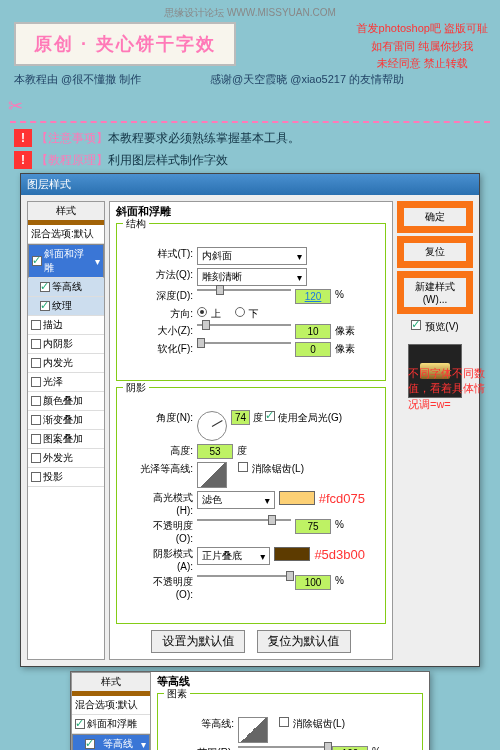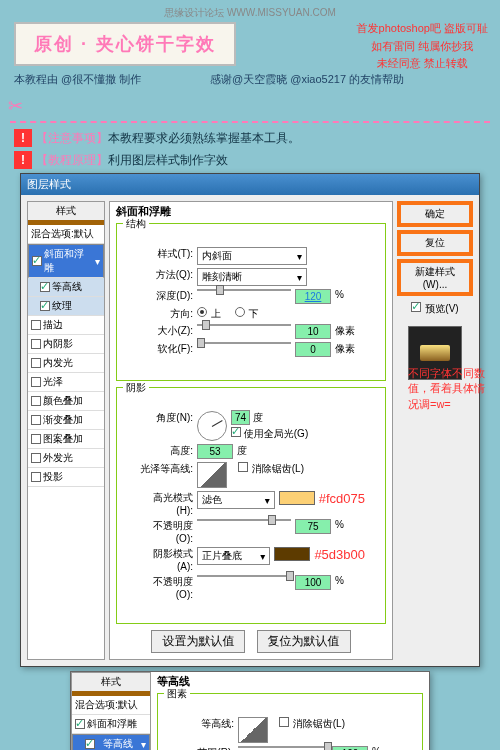--- a/index.html
+++ b/index.html
@@ -25,34 +25,34 @@
 .styles .itm.sub{padding-left:12px}
 .cb{width:10px;height:10px;border:1px solid #666;background:#fff;display:inline-block;flex-shrink:0;position:relative}
 .cb.on::after{content:"✓";position:absolute;top:-3px;left:-1px;font-size:11px;color:#2a7}
 .mid{flex:1;border:1px solid #999;background:#fff;padding:6px}
 .grp{border:1px solid #84cc16;padding:20px;margin-bottom:6px;position:relative}
 .grp-t{position:absolute;top:-7px;left:6px;background:#fff;padding:0 3px;font-size:10px}
 .row{display:flex;align-items:flex-start;margin:3px 0;font-size:10px;gap:4px}
 .row .lbl{width:56px;text-align:right}
 .sel{border:1px solid #888;background:#fff;padding:1px 4px;flex:1;max-width:110px;display:flex;justify-content:space-between;align-items:center}
 .sel::after{content:"▾"}
-.num{border:1px solid #888;background:#86efac;padding:1px 3px;width:36px;text-align:center}
+.num{border:1px solid #888;background:#bef264;padding:1px 3px;width:36px;text-align:center}
 .num.hl{color:#1a7be0;text-decoration:underline}
 .unit{width:30px}
 .slider{height:2px;background:#999;flex:1;max-width:110px;position:relative}
 .slider .th{position:absolute;top:-4px;width:8px;height:10px;background:#ccc;border:1px solid #666}
 .radio{width:10px;height:10px;border:1px solid #666;border-radius:50%;display:inline-block;position:relative}
 .radio.on::after{content:"";position:absolute;top:2px;left:2px;width:4px;height:4px;background:#333;border-radius:50%}
 .angle{width:30px;height:30px;border:1px solid #888;border-radius:50%;position:relative}
 .angle::after{content:"";position:absolute;top:50%;left:50%;width:12px;height:1px;background:#333;transform-origin:left;transform:rotate(-30deg)}
 .swatch{width:36px;height:14px;border:1px solid #666}
 .curve{width:30px;height:26px;border:1px solid #888;background:linear-gradient(135deg,#fff 50%,#666 50%)}
 .hex{color:#f33;font-size:13px}
 .btns{width:76px;display:flex;flex-direction:column;gap:3px}
-.btn{border:4px solid #f97316;background:#eee;padding:2px;text-align:center;font-size:10px}
+.btn{border:7px solid #f97316;background:#eee;padding:2px;text-align:center;font-size:10px}
 .preview{width:54px;height:54px;background:#222;margin:4px auto;border:1px solid #666;display:flex;align-items:center;justify-content:center}
 .preview-inner{width:30px;height:16px;background:linear-gradient(#f8e080,#8a6020);border-radius:2px}
 .side-note{position:absolute;right:12px;top:366px;color:#f33;font-size:11px;width:80px;line-height:1.4}
 .sec-t{font-size:11px;margin:-4px 0 4px;font-weight:bold}
 .botbtn{display:inline-block;border:1px solid #888;background:#eee;padding:2px 10px;font-size:12px;margin:0 4px}
 .dialog2{background:#fff;border:1px solid #666;margin:4px 70px 0;display:flex;font-size:10px;box-shadow:2px 2px 6px rgba(0,0,0,.3)}
 .dialog2 .styles{width:80px}
 .dialog2 .rt{flex:1;padding:6px}
 </style>
 </head>
@@ -167,21 +167,21 @@
             </span>
             <span class="num">0</span>
             <span class="unit">像素</span>
           </div>
       </div>
       <div class="grp">
         <div class="grp-t">阴影</div>
         <div class="row">
             <span class="lbl">角度(N):</span>
             <span class="angle"></span>
-            <span style="display:flex;flex-direction:column;gap:2px">
+            <span style="display:flex;flex-direction:row;gap:2px">
               <span><span class="num">74</span> <span>度</span></span>
               <span><span class="cb on"></span> <span>使用全局光(G)</span></span>
             </span>
           </div>
         <div class="row">
             <span class="lbl">高度:</span>
             <span class="num">53</span>
             <span>度</span>
           </div>
         <div class="row"><span class="lbl">光泽等高线:</span><span class="curve"></span>&nbsp;<span class="cb"></span><span>消除锯齿(L)</span></div>

